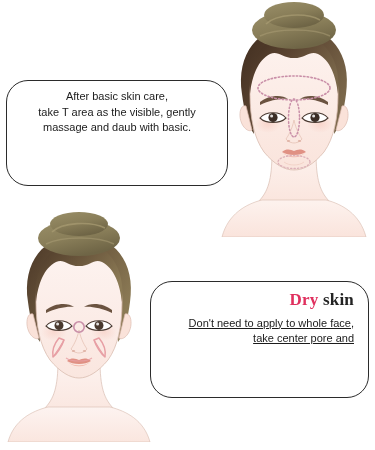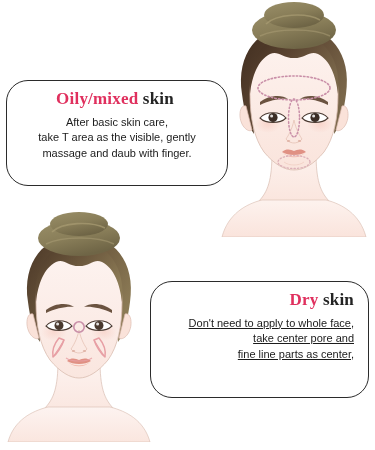--- a/index.html
+++ b/index.html
@@ -234,33 +234,29 @@
       <g>
         <path d="M97,126 C102,132 104,139 103,145 C99,142 94,134 92,128 Z" fill="none" stroke="#e79fa4" stroke-width="1.5" stroke-linejoin="round"></path>
         <path d="M92,128 C96,135 100,141 103,145" fill="none" stroke="#e79fa4" stroke-width="1.1"></path>
       </g>
       <path d="M64,146 C69,150 85,150 90,146" fill="none" stroke="#e79fa4" stroke-width="1.1" opacity="0.8"></path>
     </svg>
   </div>
 
   <div class="callout" id="callout-oily">
     <div class="callout-inner">
-      <p class="heading">
-        <span class="accent">Oily/mixed</span><span class="dark"> skin</span>
-      </p>
       <p class="body-text">After basic skin care,</p>
       <p class="body-text">take T area as the visible, gently</p>
-      <p class="body-text">massage and daub with finger.</p>
+      <p class="body-text">massage and daub with basic.</p>
     </div>
   </div>
 
   <div class="callout" id="callout-dry">
     <div class="callout-inner">
       <p class="heading">
         <span class="accent">Dry</span><span class="dark"> skin</span>
       </p>
       <p class="body-text">Don't need to apply to whole face,</p>
       <p class="body-text">take center pore and</p>
-      <p class="body-text">fine line parts as center,</p>
     </div>
   </div>
 
 </div>
 
 </body></html>

